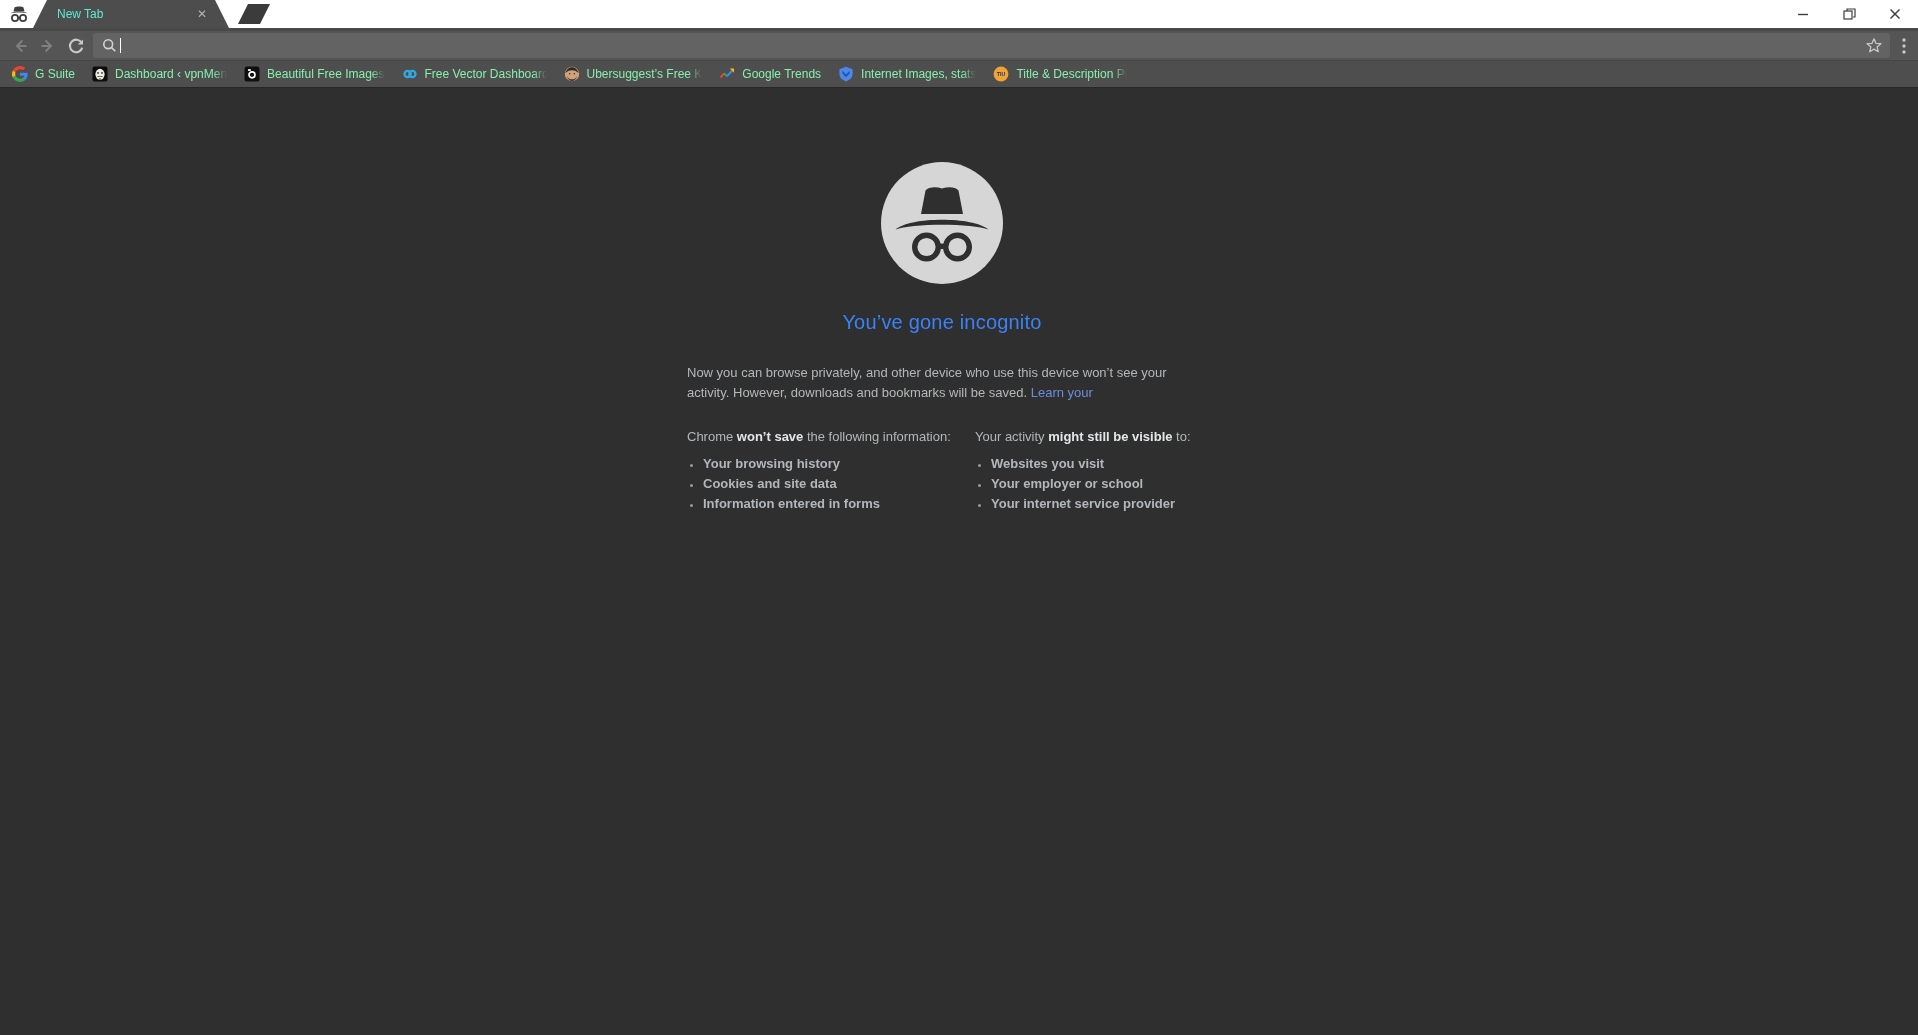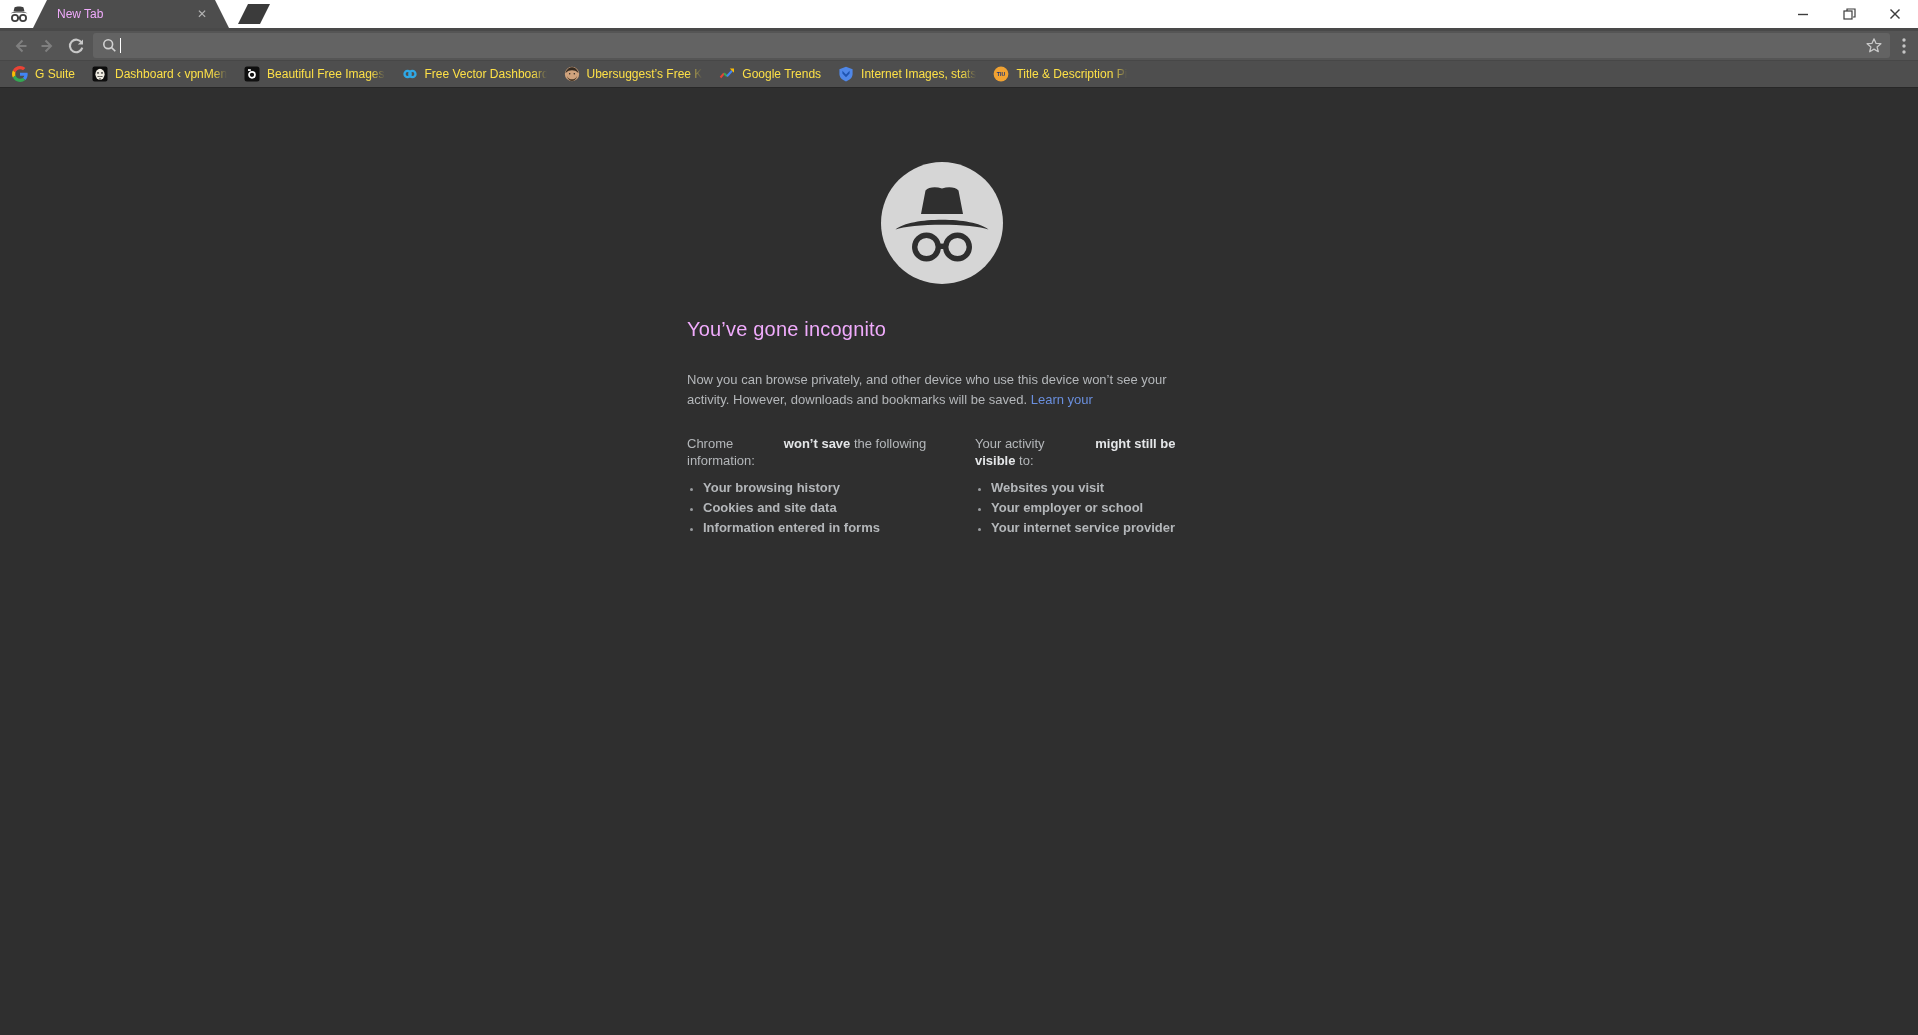--- a/index.html
+++ b/index.html
@@ -19,21 +19,21 @@
     position: absolute; left: 7px; top: 4px; width: 24px; height: 20px;
   }
   .tab {
     position: absolute; left: 33px; top: 0; width: 196px; height: 28px;
     background: #4d4d4d;
     -webkit-clip-path: polygon(14px 0, calc(100% - 14px) 0, 100% 100%, 0 100%);
     clip-path: polygon(14px 0, calc(100% - 14px) 0, 100% 100%, 0 100%);
     display: flex; align-items: center;
   }
   .tab-title {
-    margin-left: 24px; font-size: 12px; color: #f0abfc; flex: 1;
+    margin-left: 24px; font-size: 12px; color: #5eead4; flex: 1;
     white-space: nowrap; overflow: hidden;
   }
   .tab-close {
     margin-right: 20px; color: #b3b3b3; font-size: 12px; line-height: 12px;
     width: 14px; text-align: center; cursor: default;
   }
   .newtab-btn {
     position: absolute; left: 238px; top: 4px; width: 32px; height: 20px;
     background: #3b3b3b;
     -webkit-clip-path: polygon(10px 0, 100% 0, calc(100% - 10px) 100%, 0 100%);
@@ -64,43 +64,43 @@
   .menu-btn { width: 28px; height: 26px; display: flex; align-items: center; justify-content: center; flex: none; }
 
   
   .bookmarks {
     height: 28px; background: #4e4e4e; border-top: 1px solid #474747; border-bottom: 1px solid #272727;
     display: flex; align-items: center; padding-left: 10px;
   }
   .bm-item { display: flex; align-items: center; margin-right: 13px; height: 22px; padding: 0 2px; cursor: default; }
   .bm-item svg { flex: none; }
   .bm-label {
-    margin-left: 7px; font-size: 12px; color: #fde047; white-space: nowrap;
+    margin-left: 7px; font-size: 12px; color: #86efac; white-space: nowrap;
     max-width: 122px; overflow: hidden; position: relative; display: inline-block;
   }
   .bm-fade .bm-label::after {
     content: ""; position: absolute; right: 0; top: 0; bottom: 0; width: 14px;
     background: linear-gradient(to right, rgba(78,78,78,0), #4e4e4e);
   }
 
   
   .page { height: 947px; background: #2f2f2f; padding-top: 74px; }
   .content { width: 510px; margin: 0 auto; transform: translateX(-17px); }
   .big-icon { display: block; margin: 0 auto; }
   h1 {
-    margin-top: 34px; text-align: left; font-size: 20px; font-weight: 400;
-    color: #f0abfc; letter-spacing: 0.2px;
+    margin-top: 27px; text-align: center; font-size: 20px; font-weight: 400;
+    color: #3b82f6; letter-spacing: 0.2px;
   }
   .desc { margin-top: 29px; font-size: 13px; line-height: 20px; color: #b4b7ba; }
   .desc a { color: #6a8fde; text-decoration: none; }
   .cols { display: flex; margin-top: 25px; font-size: 13px; color: #b4b7ba; }
   .col-left { width: 288px; flex: none; }
   .col-right { flex: 1; }
   .col-header { line-height: 17px; }
-  .col-header b { color: #e4e6e8; font-weight: 700; margin-left: 47px; }
+  .col-header b { color: #e4e6e8; font-weight: 700; }
   .cols ul { margin: 9px 0 0; padding-left: 16px; list-style: disc; }
   .cols li { line-height: 20px; font-weight: bold; }
   .cols li::marker { color: #999c9f; font-size: 11px; }
 </style>
 </head>
 <body>
 
 <div class="titlebar">
   <svg class="incog-mini" viewBox="0 0 24 20">
     <path d="M6.5 7.5 L7.6 3.2 C9.5 2.2 14.5 2.2 16.4 3.2 L17.5 7.5 Z" fill="#3f3f3f"></path>

